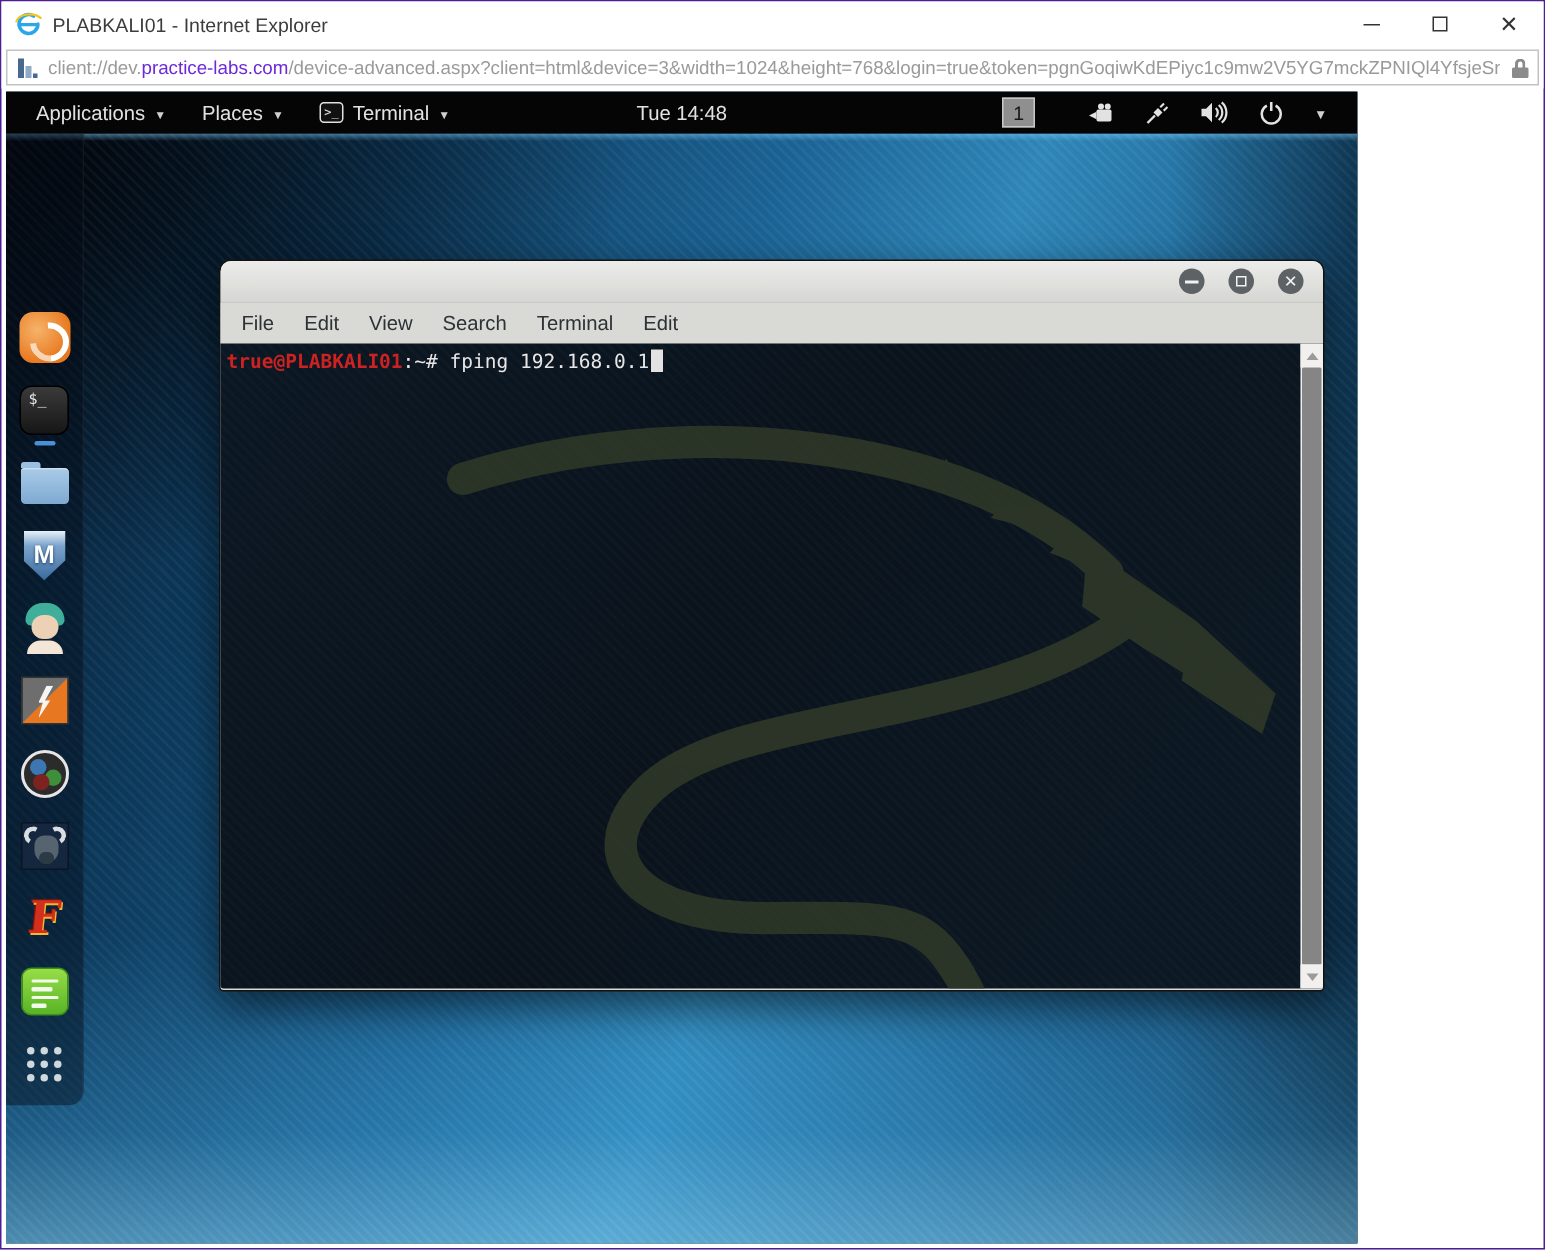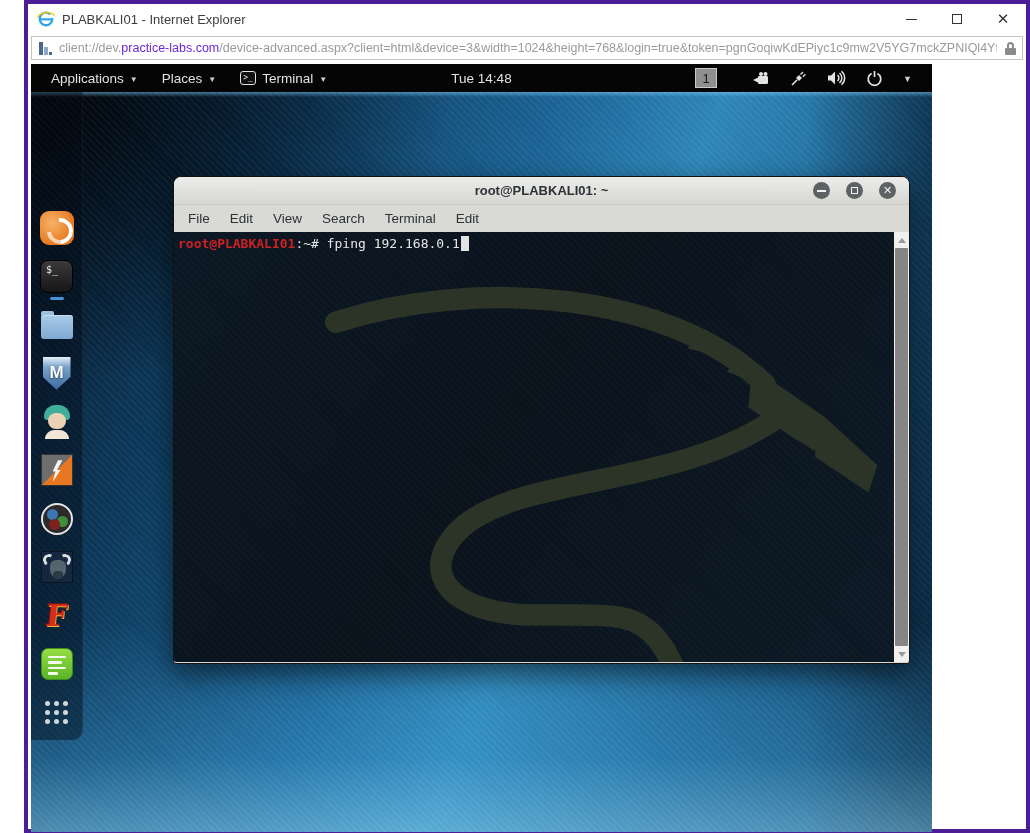--- a/index.html
+++ b/index.html
@@ -1,19 +1,19 @@
 <!DOCTYPE html>
 <html><head>
 <meta charset="utf-8">
 <style>
   * { margin:0; padding:0; box-sizing:border-box; }
   html,body { width:1030px; height:833px; background:#fff; font-family:"Liberation Sans", sans-serif; overflow:hidden; }
 
   
-  .ie-window { position:absolute; inset:0; background:#fff; border:4px solid #4c1d95;margin-left:24px; }
+  .ie-window { position:absolute; inset:0; background:#fff; border:1px solid #4c1d95; }
   .ie-titlebar { height:30px; display:flex; align-items:center; padding-left:9px; background:#fff; }
   .ie-logo { width:18px; height:18px; margin-right:7px; flex:0 0 auto; }
   .ie-title { font-size:13px; color:#3c3c3c; flex:1 1 auto; white-space:nowrap; }
   .win-controls { display:flex; height:100%; }
   .win-btn { width:46px; height:100%; display:flex; align-items:center; justify-content:center; color:#222; cursor:default; }
   .glyph-min { width:11px; height:0; border-top:1px solid #333; }
   .glyph-max { width:10px; height:10px; border:1px solid #333; }
   .glyph-close { font-size:15px; line-height:1; color:#333; font-family:"DejaVu Sans", sans-serif; }
 
   .ie-urlbar { height:28px; padding:2px 3px; background:#fff; }
@@ -269,21 +269,20 @@
             <i></i>
             <i></i>
             <i></i>
             <i></i>
           </span>
         </div>
     </div>
 
     <div class="terminal">
       <div class="t-titlebar">
-        <span class="t-title">root@PLABKALI01: ~</span>
         <div class="t-btns">
           <div class="t-btn">
               <span class="bar"></span>
             </div>
           <div class="t-btn">
               <span class="sq"></span>
             </div>
           <div class="t-btn">
               <span class="x">✕</span>
             </div>
@@ -305,21 +304,21 @@
           </g>
           <g fill="#313a28">
             <polygon points="560,95 640,150 700,205 648,200 600,170 556,140"></polygon>
             <polygon points="640,150 700,205 690,235 630,195"></polygon>
             <polygon points="618,142 648,158 660,186 628,164"></polygon>
             <polygon points="455,30 470,58 440,52"></polygon>
             <polygon points="505,52 520,82 488,74"></polygon>
             <polygon points="550,80 562,112 532,100"></polygon>
           </g>
         </svg>
-        <div class="t-line"><span class="t-user">root@PLABKALI01</span><span>:~# </span><span>fping 192.168.0.1</span><span class="t-cursor"></span></div>
+        <div class="t-line"><span class="t-user">true@PLABKALI01</span><span>:~# </span><span>fping 192.168.0.1</span><span class="t-cursor"></span></div>
         <div class="t-scrollbar">
           <div class="sb-btn">
               <span class="sb-up"></span>
             </div>
           <div class="sb-thumb"></div>
           <div class="sb-btn">
               <span class="sb-down"></span>
             </div>
         </div>
       </div>

